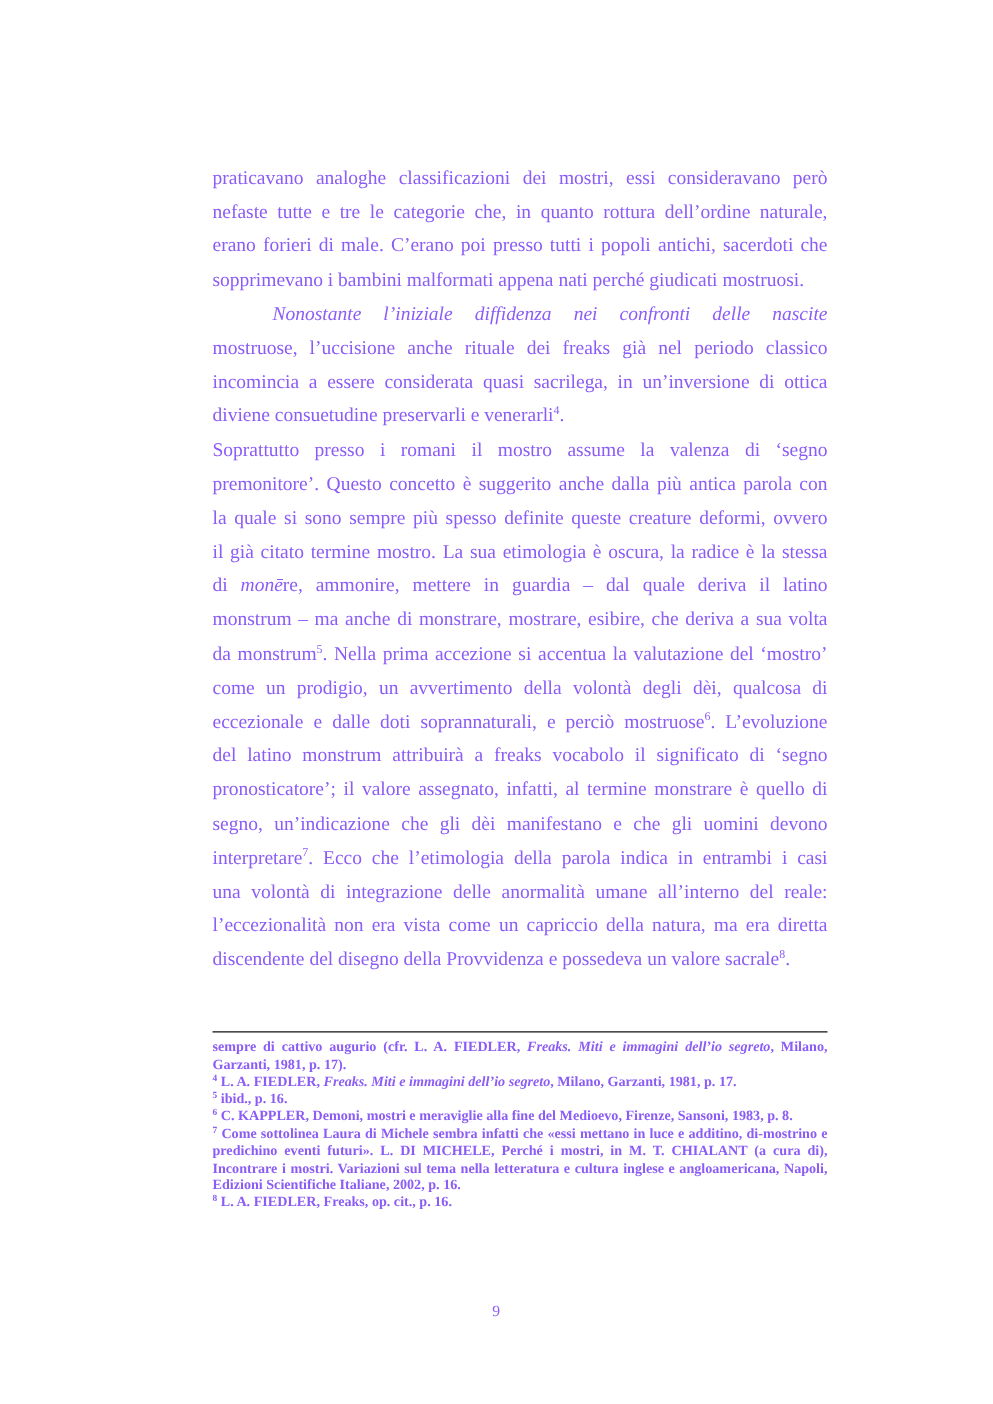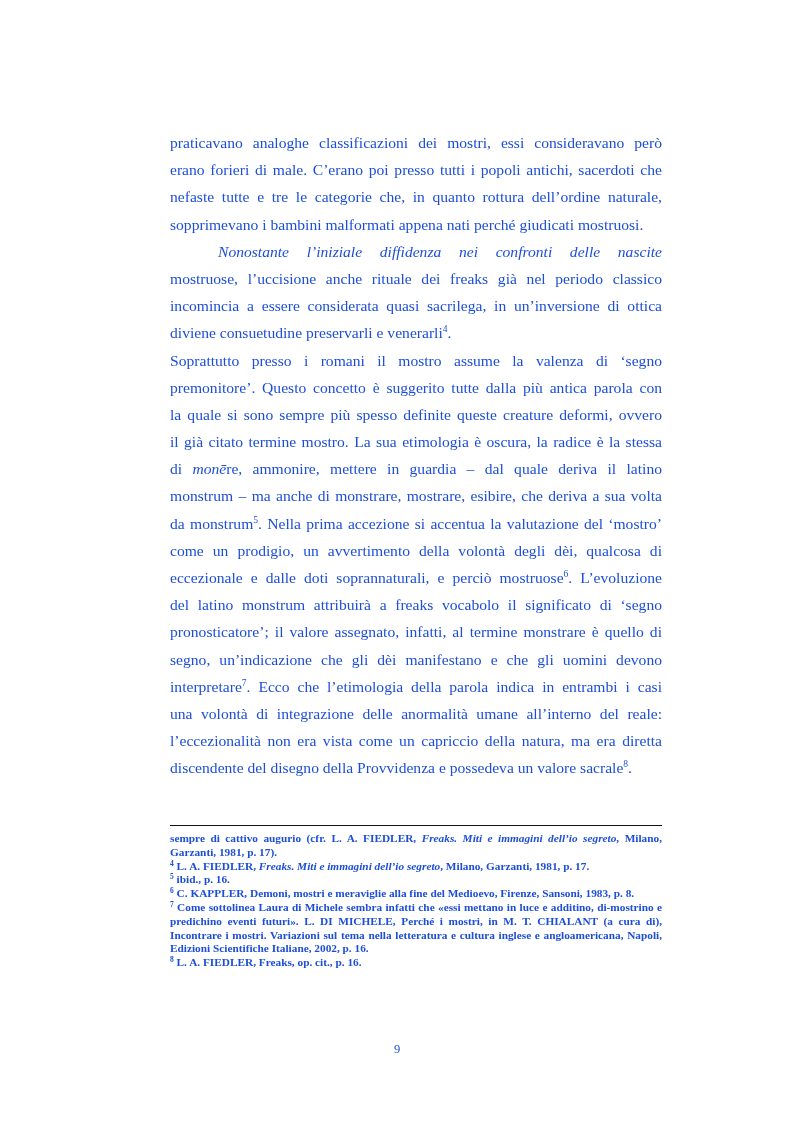--- a/index.html
+++ b/index.html
@@ -1,19 +1,19 @@
 <!DOCTYPE html>
 <html><head>
 <meta charset="utf-8">
 <style>
   html, body { margin: 0; padding: 0; background: #ffffff; }
   body { width: 794px; height: 1123px; position: relative; overflow: hidden; }
   .page {
     position: absolute; left: 0; top: 0; width: 794px; height: 1123px;
-    background: #ffffff; color: #1d4ed8;
+    background: #ffffff; color: #8b5cf6;
     font-family: "Liberation Serif", "DejaVu Serif", serif;
   }
   .body-text {
     position: absolute; left: 170px; top: 129px; width: 492px;
     font-size: 15.6px; line-height: 27.2px;
   }
   .line {
     display: block; white-space: nowrap; height: 27.2px;
     text-align: justify; text-align-last: justify;
   }
@@ -36,29 +36,29 @@
     font-size: 12.5px;
   }
   i { font-style: italic; }
 </style>
 </head>
 <body>
 
 <div class="page">
   <div class="body-text">
     <span class="line">praticavano analoghe classificazioni dei mostri, essi consideravano però</span>
+    <span class="line">nefaste tutte e tre le categorie che, in quanto rottura dell’ordine naturale,</span>
     <span class="line">erano forieri di male. C’erano poi presso tutti i popoli antichi, sacerdoti che</span>
-    <span class="line">nefaste tutte e tre le categorie che, in quanto rottura dell’ordine naturale,</span>
     <span class="line last">sopprimevano i bambini malformati appena nati perché giudicati mostruosi.</span>
     <span class="line indent">Nonostante l’iniziale diffidenza nei confronti delle nascite</span>
     <span class="line">mostruose, l’uccisione anche rituale dei freaks già nel periodo classico</span>
     <span class="line">incomincia a essere considerata quasi sacrilega, in un’inversione di ottica</span>
     <span class="line last"><span>diviene consuetudine preservarli e venerarli</span><sup>4</sup><span>.</span></span>
     <span class="line">Soprattutto presso i romani il mostro assume la valenza di ‘segno</span>
-    <span class="line">premonitore’. Questo concetto è suggerito tutte dalla più antica parola con</span>
+    <span class="line">premonitore’. Questo concetto è suggerito anche dalla più antica parola con</span>
     <span class="line">la quale si sono sempre più spesso definite queste creature deformi, ovvero</span>
     <span class="line">il già citato termine mostro. La sua etimologia è oscura, la radice è la stessa</span>
     <span class="line"><span>di </span><i>monē</i><span>re, ammonire, mettere in guardia – dal quale deriva il latino</span></span>
     <span class="line">monstrum – ma anche di monstrare, mostrare, esibire, che deriva a sua volta</span>
     <span class="line"><span>da monstrum</span><sup>5</sup><span>. Nella prima accezione si accentua la valutazione del ‘mostro’</span></span>
     <span class="line">come un prodigio, un avvertimento della volontà degli dèi, qualcosa di</span>
     <span class="line"><span>eccezionale e dalle doti soprannaturali, e perciò mostruose</span><sup>6</sup><span>. L’evoluzione</span></span>
     <span class="line">del latino monstrum attribuirà a freaks vocabolo il significato di ‘segno</span>
     <span class="line">pronosticatore’; il valore assegnato, infatti, al termine monstrare è quello di</span>
     <span class="line">segno, un’indicazione che gli dèi manifestano e che gli uomini devono</span>

